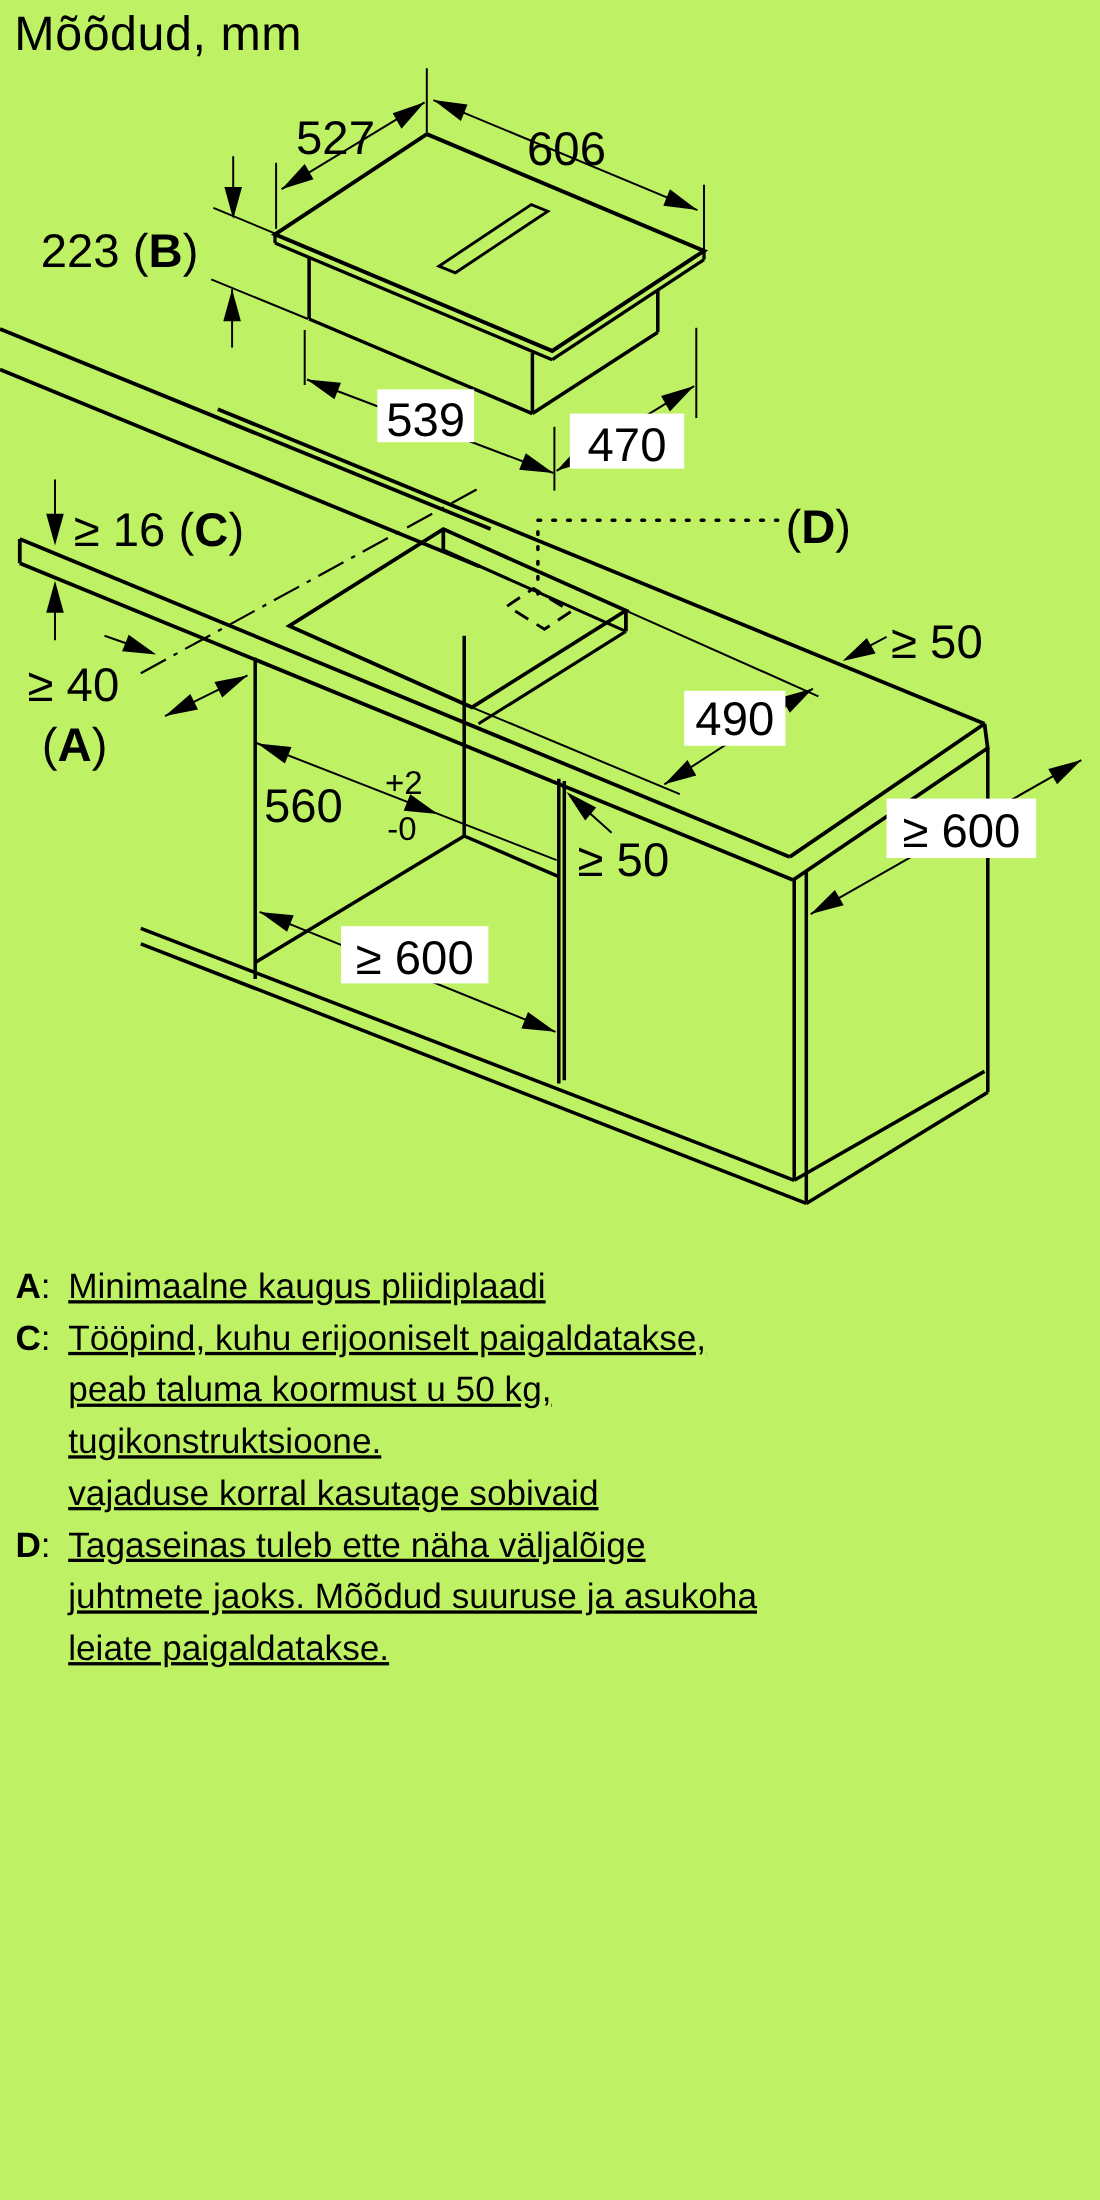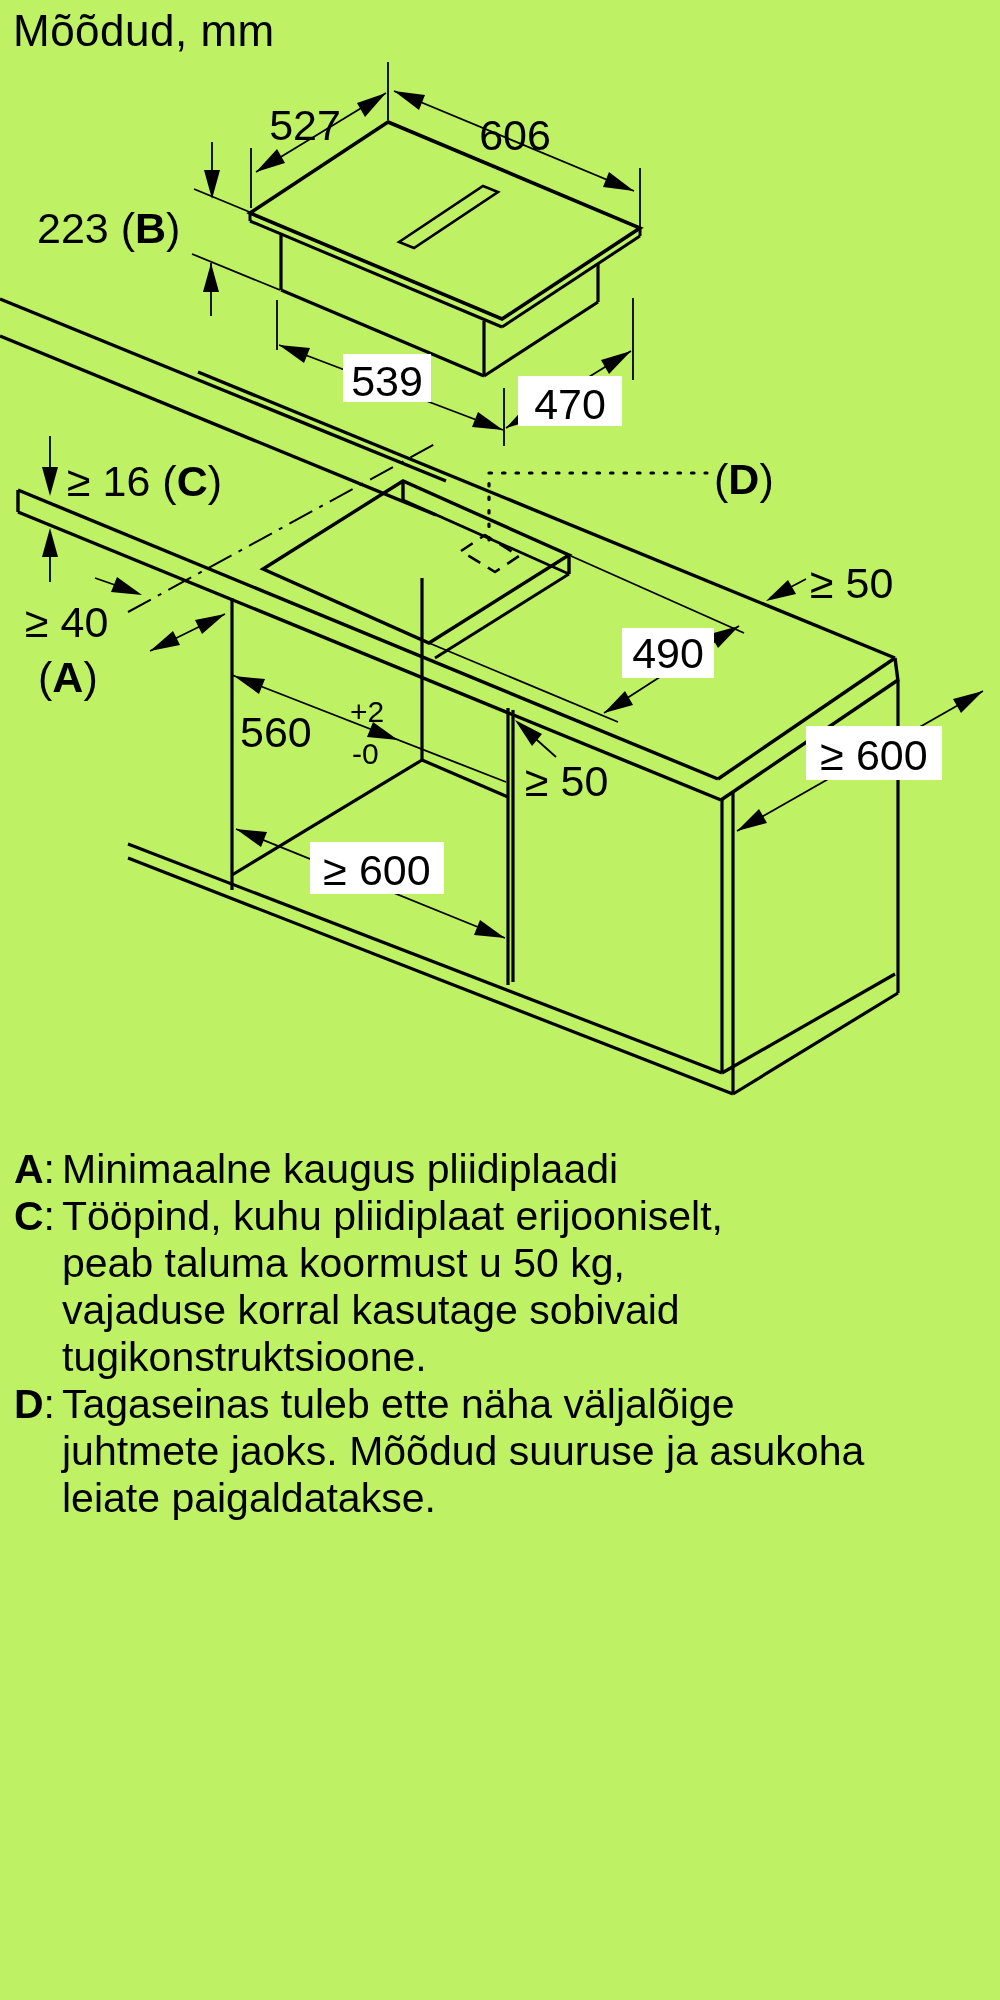--- a/index.html
+++ b/index.html
@@ -3,21 +3,21 @@
 <meta charset="utf-8">
 <style>
   html,body{margin:0;padding:0;background:#fff;}
   #page{position:relative;width:1000px;height:2000px;background:#bef264;overflow:hidden;
         font-family:"Liberation Sans",sans-serif;color:#000;}
   #title{position:absolute;left:13px;top:6px;font-size:44px;letter-spacing:0.5px;}
   #drawing{position:absolute;left:0;top:0;}
   svg text{font-family:"Liberation Sans",sans-serif;fill:#000;}
   .dimtxt{font-size:43px;}
   .smalltxt{font-size:30px;}
-  #legend{position:absolute;left:14px;top:1146px;width:960px;font-size:41px;line-height:47px;}
+  #legend{position:absolute;left:14px;top:1146px;width:960px;font-size:32px;line-height:47px;text-decoration:underline;}
   .lkey{display:inline-block;width:48px;}
   .lkey b{font-weight:bold;}
   .lcont{padding-left:48px;}
 </style>
 </head>
 <body>
 
 <div id="page">
 
   <div id="title">Mõõdud, mm</div>
@@ -230,25 +230,25 @@
     </g>
   </svg>
 
   <div id="legend">
     <div>
       <span class="lkey"><b>A</b><span>: </span></span><span>Minimaalne kaugus pliidiplaadi</span>
     </div>
 
 
     <div>
-      <span class="lkey"><b>C</b><span>: </span></span><span>Tööpind, kuhu pliidiplaat erijooniselt,</span>
+      <span class="lkey"><b>C</b><span>: </span></span><span>Tööpind, kuhu erijooniselt paigaldatakse,</span>
     </div>
     <div class="lcont"><span>peab taluma koormust u 50 kg,</span></div>
+    <div class="lcont"><span>tugikonstruktsioone.</span></div>
     <div class="lcont"><span>vajaduse korral kasutage sobivaid</span></div>
-    <div class="lcont"><span>tugikonstruktsioone.</span></div>
 
     <div>
       <span class="lkey"><b>D</b><span>: </span></span><span>Tagaseinas tuleb ette näha väljalõige</span>
     </div>
     <div class="lcont"><span>juhtmete jaoks. Mõõdud suuruse ja asukoha</span></div>
     <div class="lcont"><span>leiate paigaldatakse.</span></div>
   </div>
 
 </div>
 

